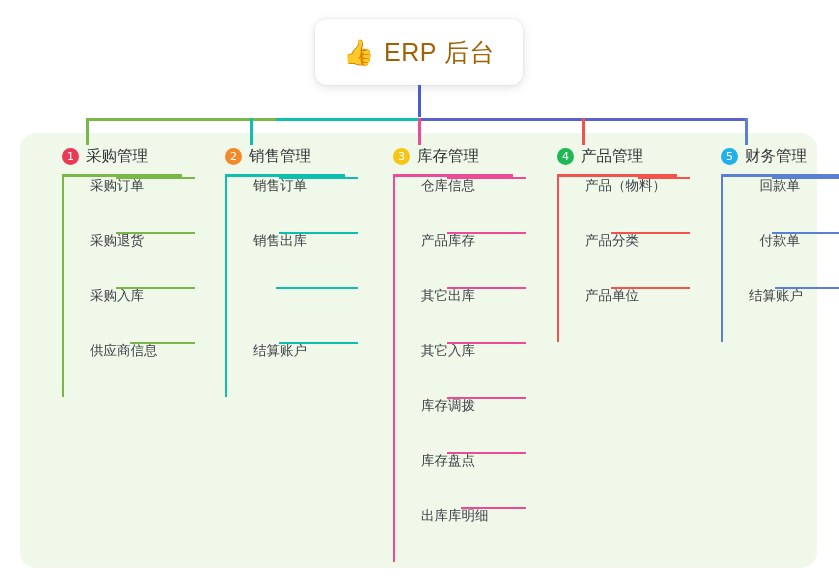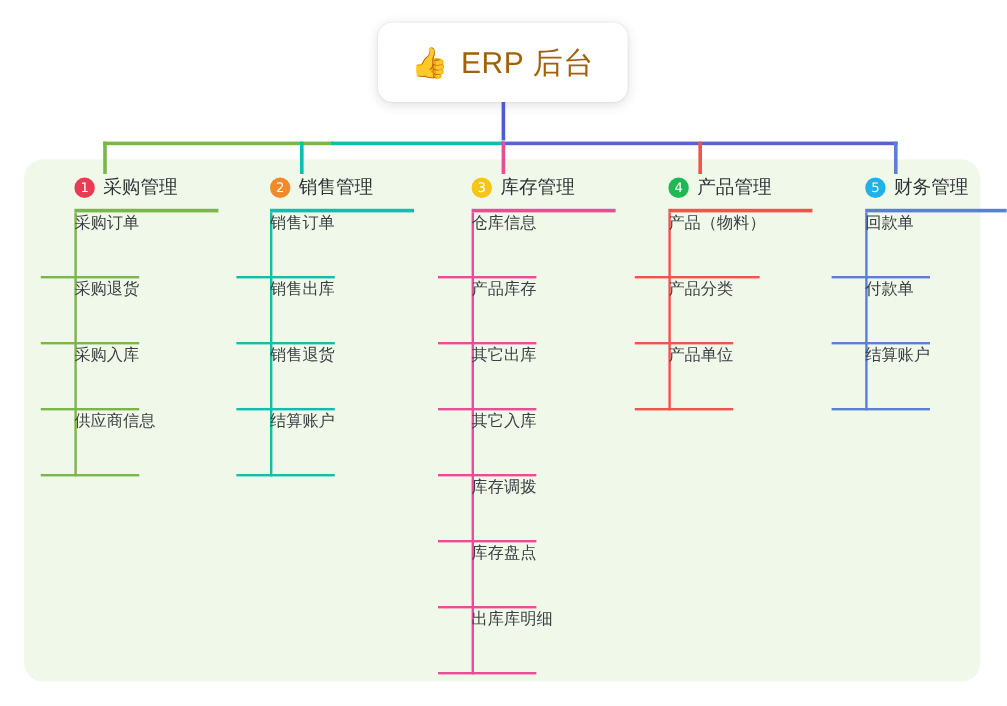--- a/index.html
+++ b/index.html
@@ -121,23 +121,24 @@
   .spine {
     position: absolute;
     left: 22px;
     top: 0;
     width: 2px;
   }
   .leaf {
     position: relative;
     height: 55px;
     box-sizing: border-box;
+    padding-left: 28px;
     display: flex;
-    flex-direction: column;
-    justify-content: space-between;
+    flex-direction: row;
+    justify-content: flex-end;
   }
   .leaf-label {
     font-size: 13.5px;
     color: #3b3f44;
     white-space: nowrap;
     padding-bottom: 4px;
   }
   .leaf-rule {
     height: 2px;
     width: 82px;
@@ -207,21 +208,20 @@
           <div class="spine" style="background: rgb(14, 191, 174); height: 220px;"></div>
           <div class="leaf">
             <div class="leaf-label">销售订单</div>
             <div class="leaf-rule" style="background: rgb(14, 191, 174);"></div>
           </div>
           <div class="leaf">
             <div class="leaf-label">销售出库</div>
             <div class="leaf-rule" style="background: rgb(14, 191, 174);"></div>
           </div>
           <div class="leaf">
-            <div class="leaf-label">销售退货</div>
             <div class="leaf-rule" style="background: rgb(14, 191, 174);"></div>
           </div>
           <div class="leaf">
             <div class="leaf-label">结算账户</div>
             <div class="leaf-rule" style="background: rgb(14, 191, 174);"></div>
           </div>
         </div>
       </div>
       <div class="column" style="left: 371px;">
         <div class="col-head">

